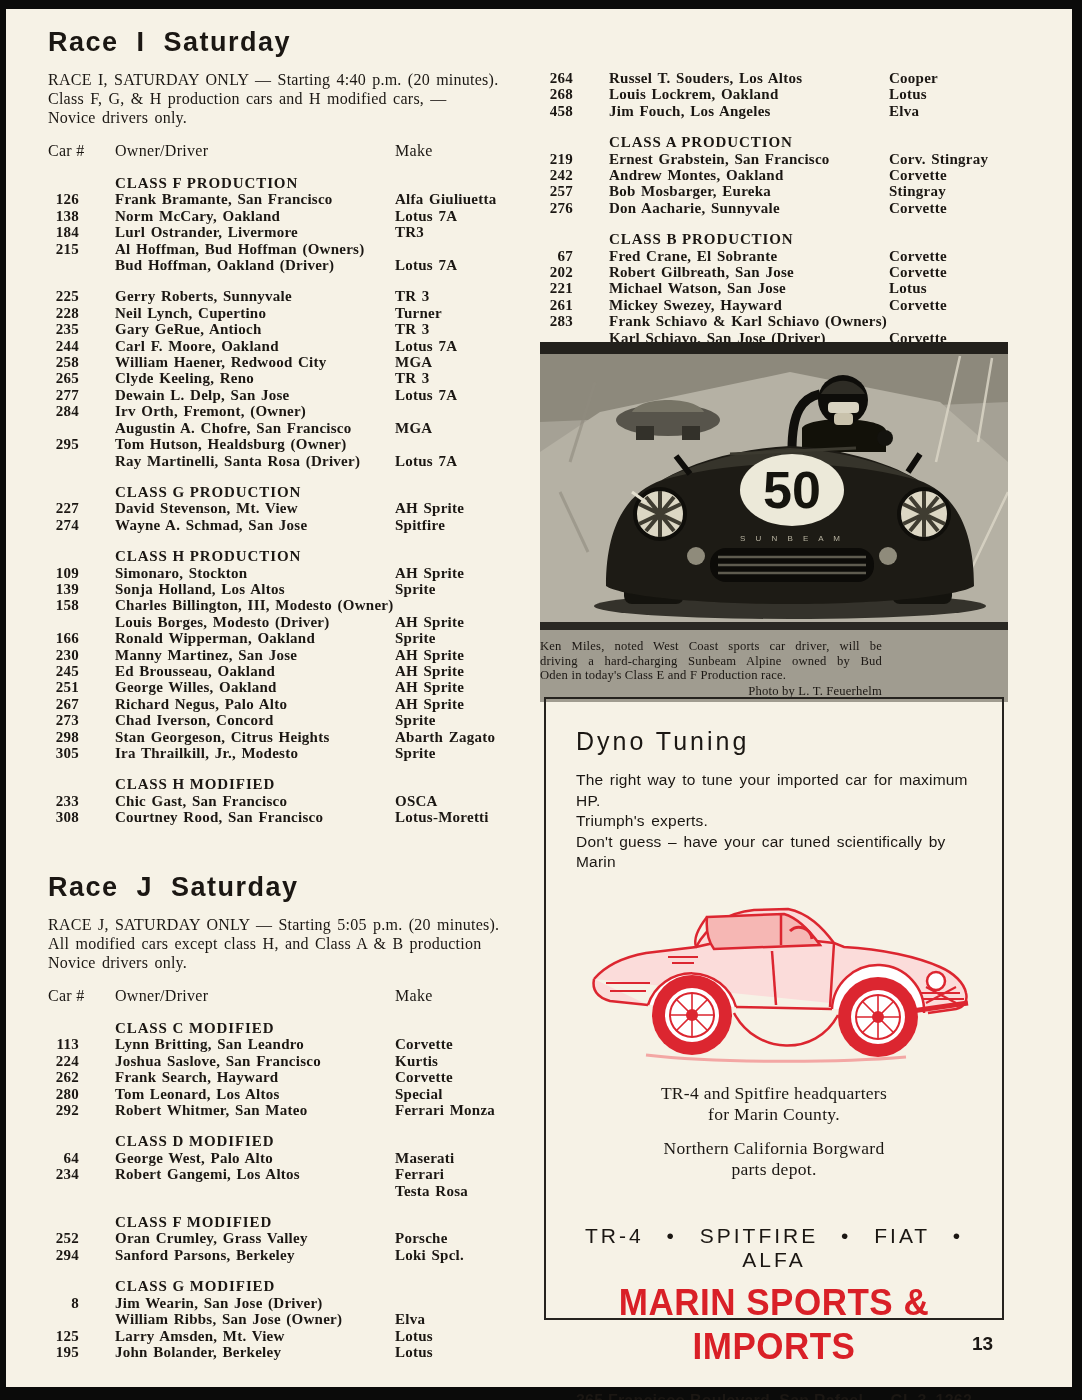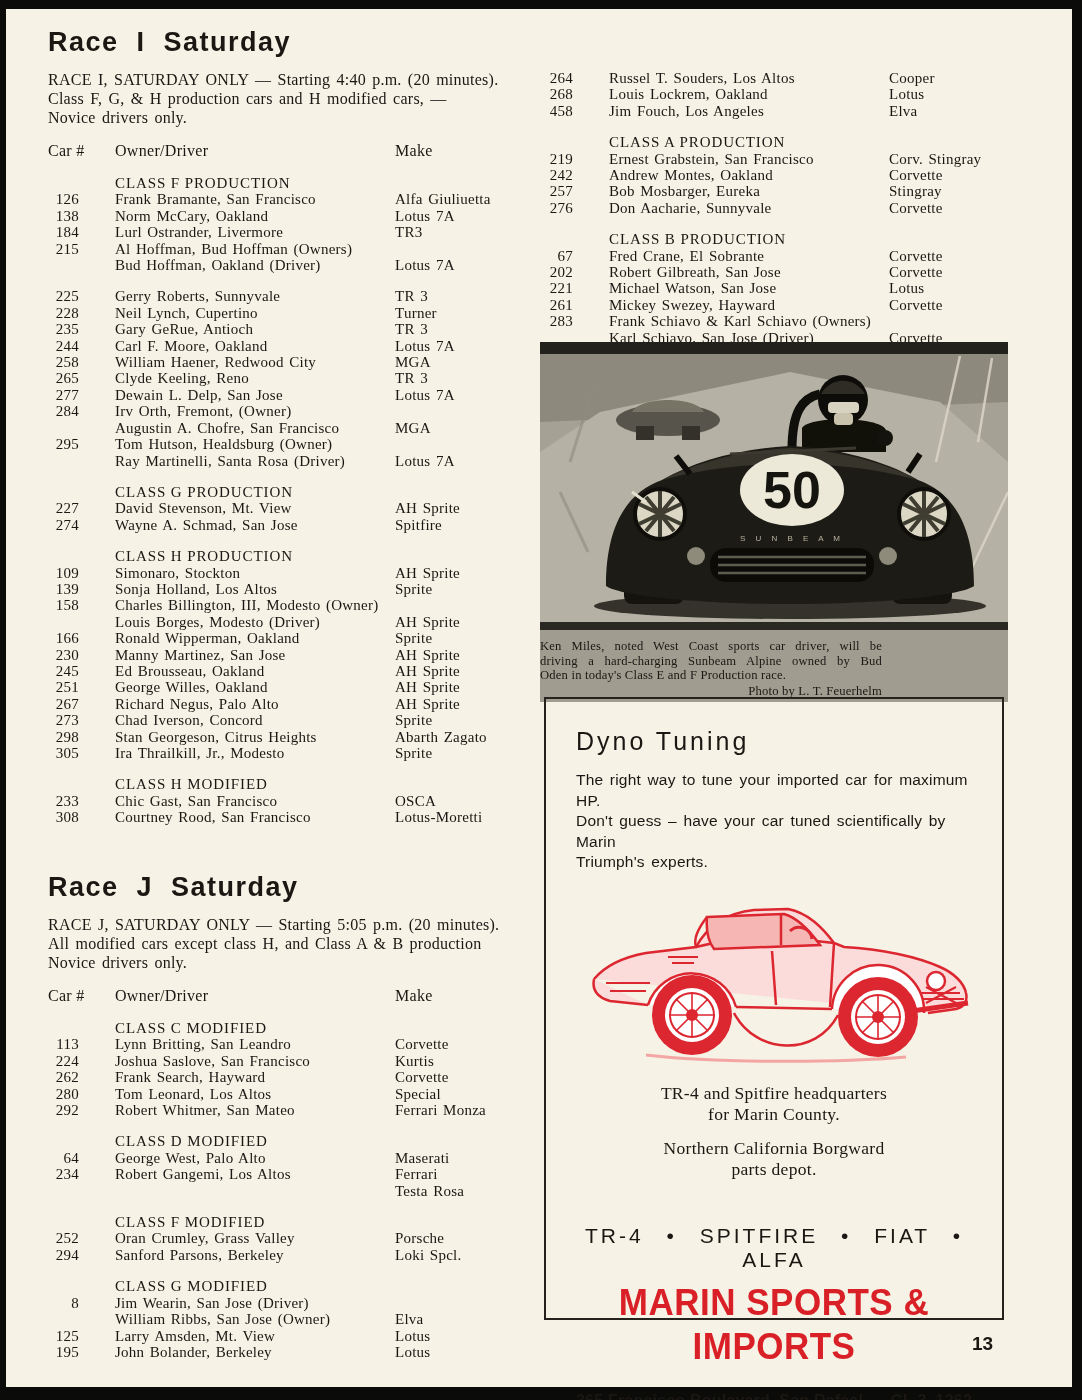--- a/index.html
+++ b/index.html
@@ -7,21 +7,21 @@
        font-family:"Liberation Serif","DejaVu Serif",serif;color:#1b1713;}
   .page{position:absolute;left:6px;top:9px;right:10px;bottom:13px;background:#f6f2e6;}
 
   
   .sect{position:absolute;width:478px;}
   .race-title{font-family:"Liberation Sans","DejaVu Sans",sans-serif;font-weight:700;
               font-size:27px;letter-spacing:1.5px;word-spacing:9px;margin:0 0 12px 0;}
   .desc{font-size:16px;line-height:19px;letter-spacing:.25px;word-spacing:2px;margin:0;}
   .thead{display:grid;grid-template-columns:67px 280px 1fr;font-size:16px;margin-top:15px;letter-spacing:.3px;}
   .entries{margin-top:4px;}
-  .blk{margin-top:15px;}
+  .blk{margin-top:15px;font-weight:bold;}
   .blk-h{margin-left:67px;font-size:15px;letter-spacing:.9px;line-height:16.4px;}
   .row{display:grid;grid-template-columns:67px 280px 1fr;font-size:15px;line-height:16.4px;
        letter-spacing:.25px;word-spacing:1.5px;}
   .c-num{text-align:right;padding-right:36px;}
   .c-make{display:flex;flex-direction:column;justify-content:flex-end;}
   .c-make.top{justify-content:flex-start;}
 
   
   .photo{position:absolute;left:534px;top:333px;width:468px;height:360px;background:#a09c90;}
   .caption{position:absolute;left:534px;top:630px;width:342px;font-size:12.6px;line-height:14.6px;
@@ -659,22 +659,22 @@
     <div class="jl">Ken Miles, noted West Coast sports car driver, will be</div>
     <div class="jl">driving a hard-charging Sunbeam Alpine owned by Bud</div>
     <div>Oden in today's Class E and F Production race.</div>
     <div class="credit">Photo by L. T. Feuerhelm</div>
   </div>
 
   <aside class="ad">
     <div class="ad-head">Dyno Tuning</div>
     <div class="ad-body">
       <span style="display:block">The right way to tune your imported car for maximum HP.</span>
+      <span style="display:block">Triumph's experts.</span>
       <span style="display:block">Don't guess – have your car tuned scientifically by Marin</span>
-      <span style="display:block">Triumph's experts.</span>
     </div>
     <svg class="ad-car" width="400" height="188" viewBox="0 0 400 188">
 
       <g stroke="#dc2630" fill="none" stroke-width="2.5">
         <path d="M18,92 C30,78 48,70 70,66 L120,60 C132,38 150,26 178,23 L212,22 C232,26 246,40 258,56 L268,60 C306,62 342,70 364,80 C378,86 388,96 390,106 C392,114 388,120 380,122 L352,126" fill="#fbdcda"></path>
         <path d="M120,60 C150,52 200,48 258,56"></path>
         <path d="M18,92 C16,102 20,110 34,114 L72,118" fill="#fbdcda"></path>
         <path d="M160,120 L256,122"></path>
         <path d="M72,118 A46,46 0 0 1 160,120" fill="#fff"></path>
         <path d="M256,122 A46,46 0 0 1 348,126" fill="#fff"></path>

